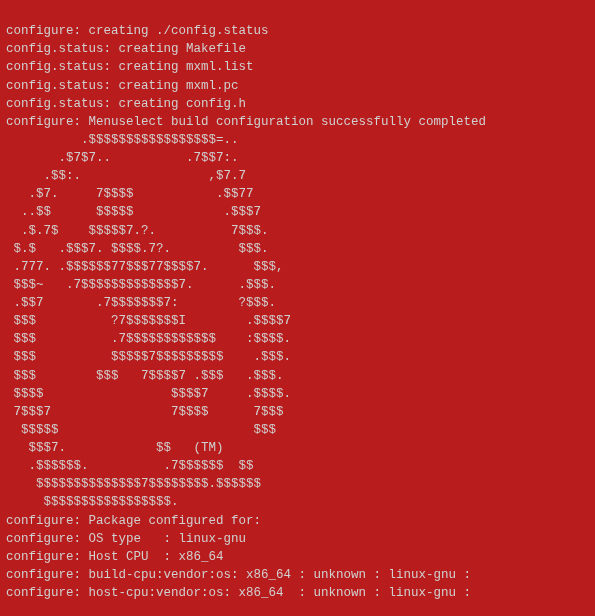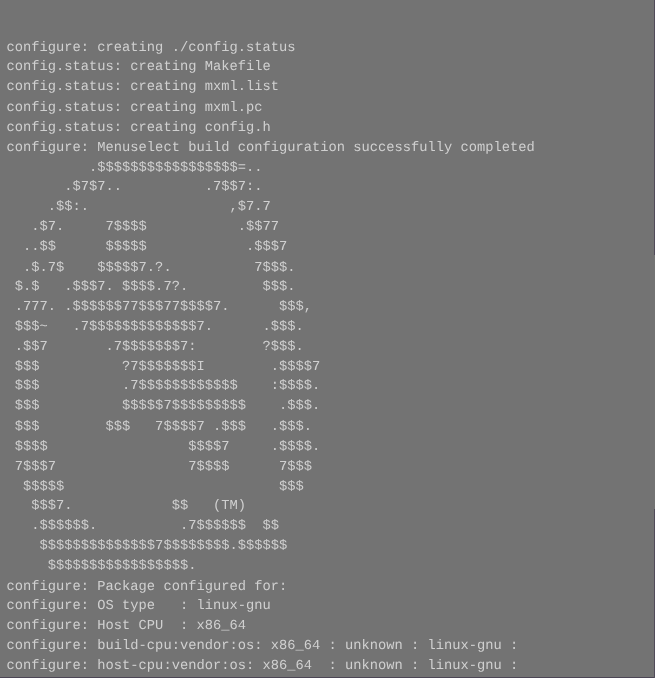--- a/index.html
+++ b/index.html
@@ -14,22 +14,22 @@
       background-color: #1a0a2e;
       font-family: 'Courier New', Courier, monospace;
       font-size: 12.5px;
       color: #d0d0d0;
       overflow: hidden;
     }
 
     .terminal {
       width: 595px;
       height: 616px;
-      background-color: #737373;
-      padding: 16px 6px;
+      background-color: #b91c1c;
+      padding: 4px 6px;
       white-space: pre;
       line-height: 1.45;
       overflow: hidden;
     }
 
     .line {
       display: block;
       white-space: pre;
     }
   </style>

